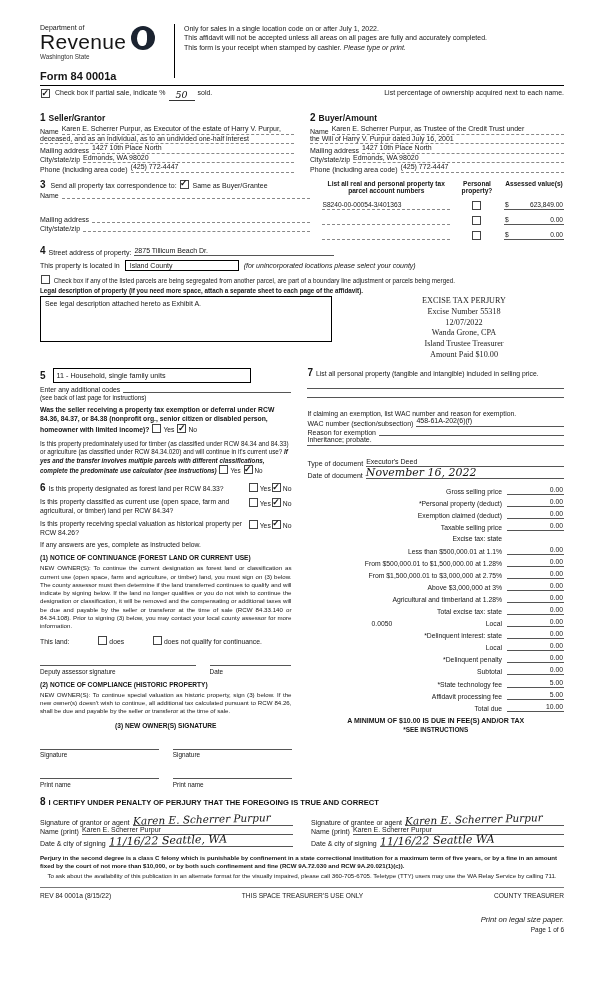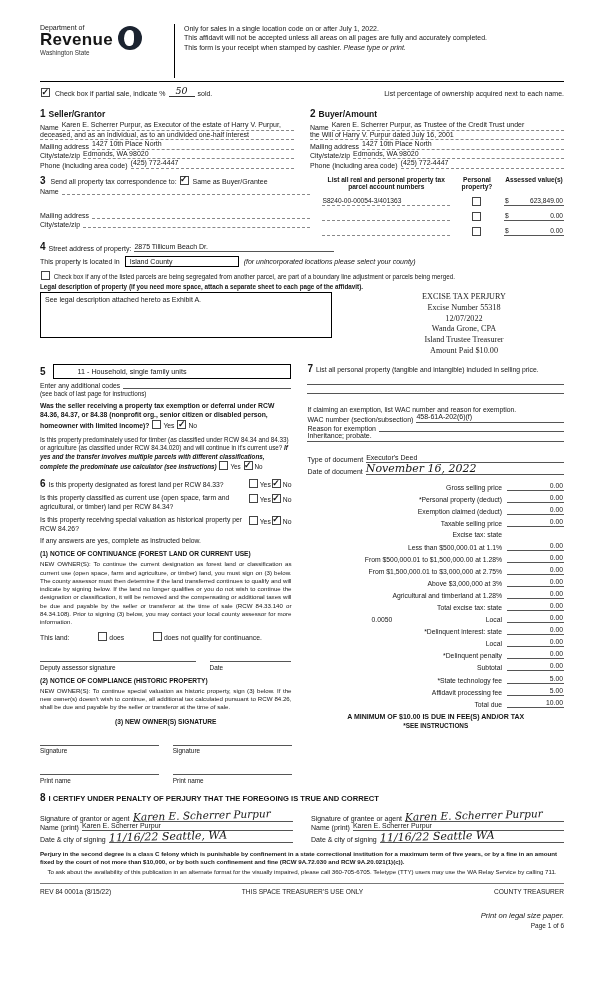--- a/index.html
+++ b/index.html
@@ -1,21 +1,21 @@
 <!DOCTYPE html>
 <html><head>
 <meta charset="utf-8">
 <style>
   html,body{margin:0;padding:0}
   body{width:600px;height:988px;background:#f2f2f2;font-family:"Liberation Sans",sans-serif;color:#161616;-webkit-font-smoothing:antialiased}
   .page{width:600px;height:988px;box-sizing:border-box;background:#fff;padding:24px 36px 8px 40px;position:relative;overflow:hidden}
   
   .hdr{display:flex;align-items:flex-start}
   .logo-text .dept{font-size:7px}
-  .brand{font-size:17px;font-weight:700;letter-spacing:.3px;line-height:1}
+  .brand{font-size:21px;font-weight:400;letter-spacing:.3px;line-height:1}
   .state{font-size:6.3px;color:#333;margin-top:1px}
   .logo-wrap{display:flex;gap:5px;width:132px;flex:none}
   .logo-circle{width:24px;height:24px;border-radius:50%;background:#1b2330;position:relative;flex:none;margin-top:2px}
   .logo-circle::after{content:"";position:absolute;left:6px;top:4px;width:10px;height:16px;background:#fff;border-radius:62% 40% 45% 55%}
   .vline{width:1px;background:#000;height:54px;margin:0 9px 0 2px;flex:none}
   h1{font-size:14px;margin:0 0 2px;font-weight:700;line-height:1.05}
   .rcw{font-size:8.5px;font-weight:400}
   .hnote{font-size:7px;line-height:1.35;margin:0}
   .formno{font-size:11px;font-weight:700;margin-top:-8px}
   .hr{border-top:1px solid #000;margin:3px 0 3px}
@@ -25,21 +25,21 @@
   .fill{border-bottom:1px dashed #888;min-height:8.5px;line-height:1.15}
   .fill.solid{border-bottom:1px solid #555}
   .grow{flex:1}
   .secnum{font-size:10px;font-weight:700;margin-right:3px;line-height:1}
   .sectitle{font-size:8.5px;font-weight:700}
   .sechead{margin-top:5px}
   .hand{font-family:"DejaVu Serif",serif;font-style:italic}
   .cb{display:inline-block;width:7px;height:7px;border:1px solid #444;position:relative;vertical-align:-1px;margin:0 2px 0 1px;background:#fff}
   .cb.checked::before{content:"\2713";position:absolute;left:-.5px;top:-2.5px;font-size:9px;font-weight:700}
   
-  .topline{display:flex;align-items:flex-end;font-size:7px;gap:3px;margin:3px 0 1px}
+  .topline{display:flex;font-size:7px;gap:3px;margin:3px 0 1px}
   .pct{width:26px;text-align:center;border-bottom:1px solid #333;font-size:9.5px}
   .ml-auto{margin-left:auto}
   
   .cols12{display:grid;grid-template-columns:1fr 1fr;column-gap:16px}
   
   .zone3{display:grid;grid-template-columns:1.12fr 1fr;column-gap:12px;margin-top:7px}
   .ptable{font-size:6.6px}
   .thead{display:grid;grid-template-columns:1fr 46px 60px;column-gap:4px;font-weight:700;text-align:center;line-height:1.2}
   .prow{display:grid;grid-template-columns:1fr 46px 60px;column-gap:4px;align-items:end;margin-top:5.5px}
   .cbcell{text-align:center}
@@ -48,21 +48,21 @@
   .countybox{border:1px solid #000;padding:1px 16px 1px 4px;font-size:7px;min-width:92px;display:inline-block;margin:0 3px}
   .ital{font-style:italic}
   .small{font-size:6.3px}
   .boldlbl{font-weight:700}
   .legalzone{display:flex;margin-top:2px}
   .legalbox{border:1px solid #000;width:292px;height:46px;padding:3px 4px;font-size:7px;box-sizing:border-box}
   .stamp{margin-left:auto;width:200px;text-align:center;font-size:8.2px;line-height:1.3;font-family:"Liberation Serif",serif;color:#222}
   
   .main{display:grid;grid-template-columns:1fr 1.02fr;column-gap:16px;margin-top:8px;font-size:6.8px}
   .sec5head{display:flex;align-items:center;gap:4px}
-  .code-box{border:1px solid #000;padding:2px 24px;font-size:7.2px;flex:0 1 190px}
+  .code-box{border:1px solid #000;padding:2px 3px;font-size:7.2px;flex:0 1 190px}
   .note{font-size:6.3px;margin-top:1.5px}
   .q{margin-top:5px;line-height:1.32}
   .yn{white-space:nowrap}
   .bold{font-weight:700}
   .bi{font-weight:700;font-style:italic}
   .qrow{display:flex;margin-top:4px;line-height:1.3}
   .qt{flex:1;padding-right:4px}
   .p6{font-size:6.15px;line-height:1.34;margin-top:3px;text-align:justify}
   .h6{font-weight:700;font-size:6.6px;margin-top:6px}
   .center{text-align:center}
@@ -108,20 +108,21 @@
       </div>
       <div class="logo-circle"></div>
     </div>
     <div class="vline"></div>
     <div>
       <p class="hnote">Only for sales in a single location code on or after July 1, 2022.</p>
       <p class="hnote">This affidavit will not be accepted unless all areas on all pages are fully and accurately completed.</p>
       <p class="hnote"><span>This form is your receipt when stamped by cashier. </span><em>Please type or print.</em></p>
     </div>
   </div>
+  <div class="formno">Form 84 0001a</div>
   <div class="hr"></div>
 
   <div class="topline">
     <span class="cb checked"></span>
     <span>Check box if partial sale, indicate %</span>
     <span class="pct hand">50</span>
     <span>sold.</span>
     <span class="ml-auto">List percentage of ownership acquired next to each name.</span>
   </div>
 

